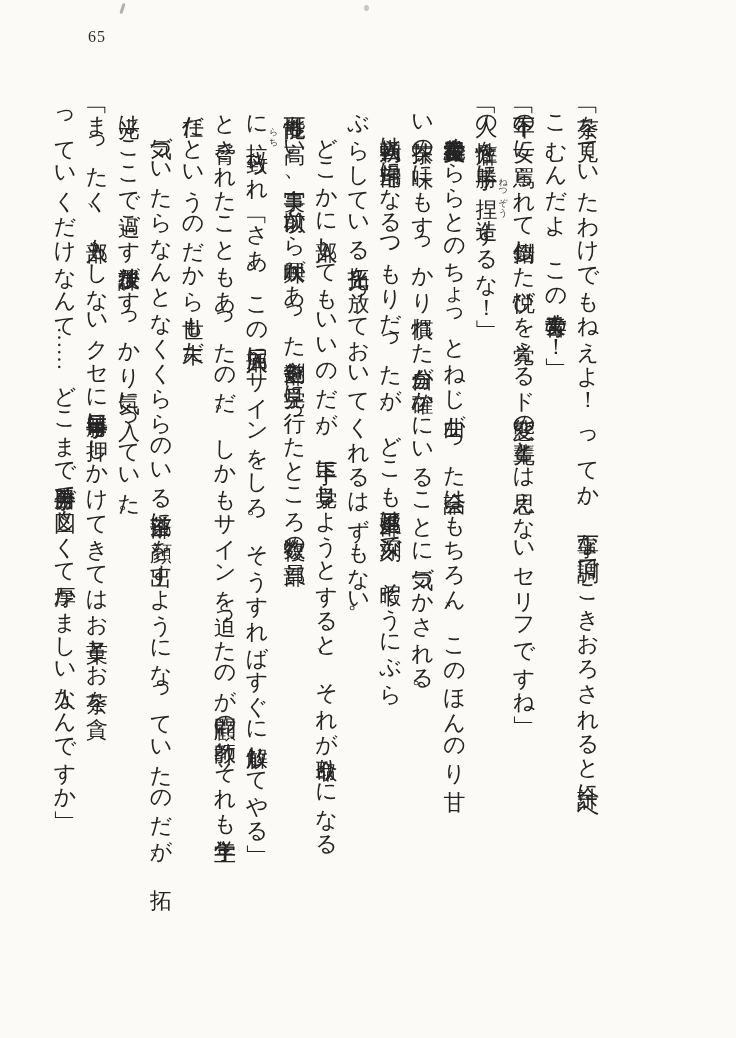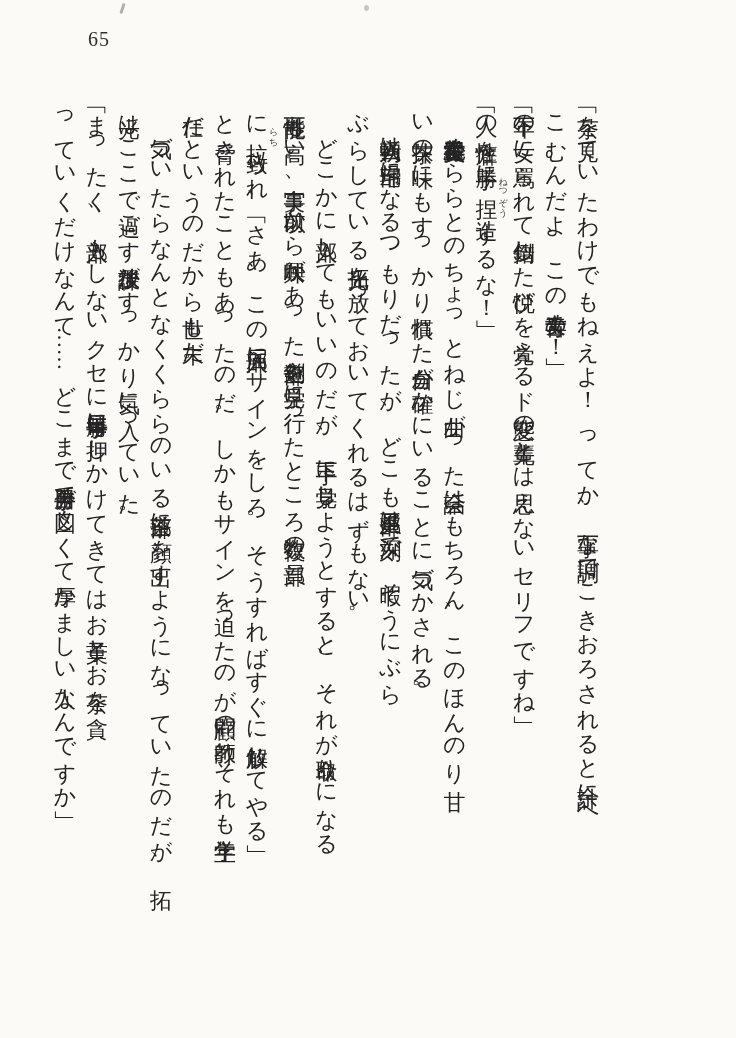--- a/index.html
+++ b/index.html
@@ -15,21 +15,21 @@
     font-family: "Liberation Serif", "DejaVu Serif", serif;
   }
   .book-page {
     position: absolute;
     inset: 0;
   }
   .page-number {
     position: absolute;
     top: 28px;
     left: 88px;
-    font-size: 20px;
+    font-size: 16px;
     color: #2e2e2e;
     letter-spacing: 1px;
     text-align: center;
   }
   .text-block {
     position: absolute;
     top: 100px;
     right: 132px;
     height: 845px;
     writing-mode: vertical-rl;

